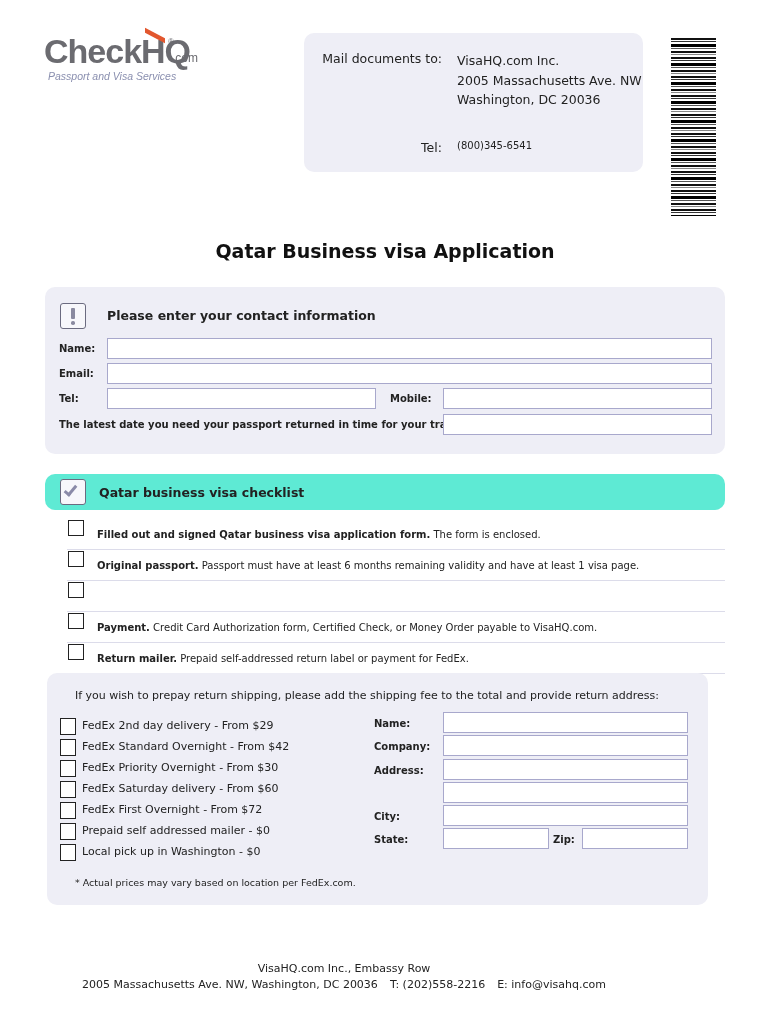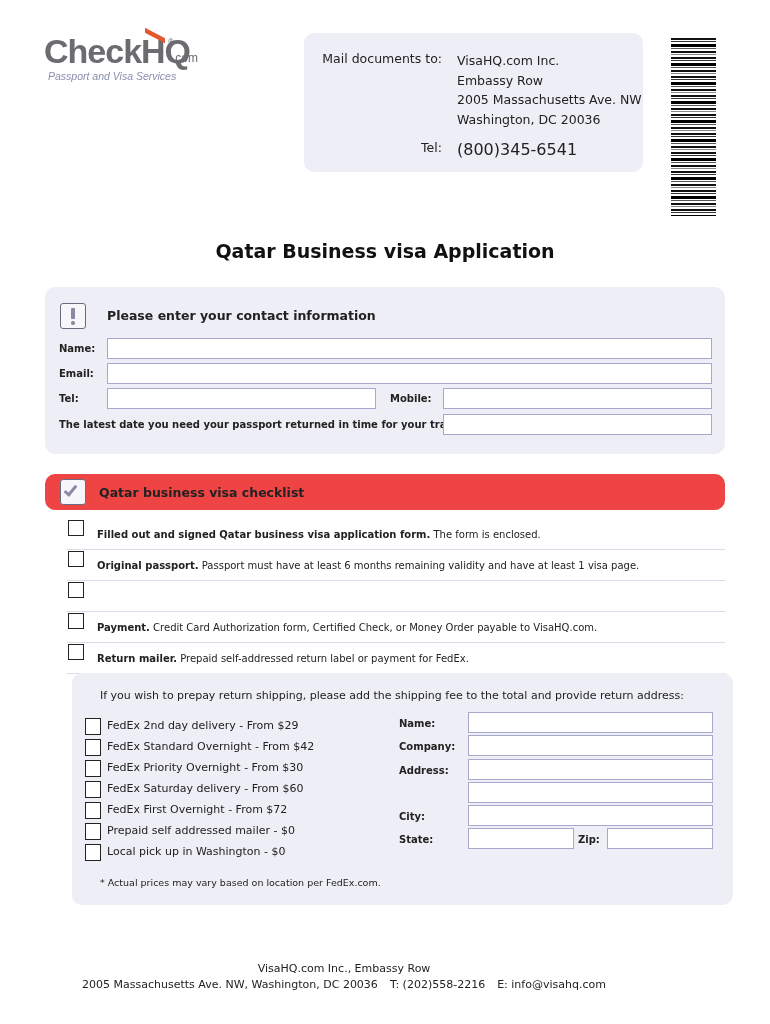--- a/index.html
+++ b/index.html
@@ -15,21 +15,21 @@
     .logo-roof { position: absolute; left: 101px; top: 1px; width: 20px; height: 5px; background: #e2572e; transform: skewY(28deg); }
     .logo-com { position: absolute; left: 128px; top: 19px; font-family: "Liberation Sans", sans-serif; font-size: 12px; color: #6b6b70; }
     .logo-reg { position: absolute; left: 124px; top: 5px; font-family: "Liberation Sans", sans-serif; font-size: 8px; color: #6b6b70; }
     .logo-tag { position: absolute; left: 4px; top: 38px; font-family: "Liberation Sans", sans-serif; font-style: italic; font-size: 10.5px; color: #8a8faf; white-space: nowrap; }
 
     
     .mailbox { left: 304px; top: 33px; width: 339px; height: 139px; background: #eeeef6; border-radius: 10px; }
     .mail-label { position: absolute; right: 201px; top: 18px; font-size: 12.5px; color: #222; white-space: nowrap; }
     .mail-lines { position: absolute; left: 153px; top: 18px; font-size: 12.5px; line-height: 19.5px; color: #222; }
     .tel-label { position: absolute; right: 201px; top: 107px; font-size: 12.5px; color: #222; }
-    .tel-val { position: absolute; left: 153px; top: 107px; font-size: 16px; color: #222; }
+    .tel-val { position: absolute; left: 153px; top: 107px; font-size: 10px; color: #222; }
 
     
     .barcode { left: 671px; top: 38px; width: 45px; height: 178px;
       background: repeating-linear-gradient(180deg,
         #111 0px, #111 2px, #fff 2px, #fff 3px, #333 3px, #333 4px, #fff 4px, #fff 6px,
         #000 6px, #000 9px, #fff 9px, #fff 10px, #555 10px, #555 11px, #fff 11px, #fff 13px,
         #111 13px, #111 15px, #fff 15px, #fff 16px, #888 16px, #888 17px, #fff 17px, #fff 19px); }
 
     
     .title { left: 0; width: 770px; top: 240px; text-align: center; font-weight: bold; font-size: 19px; color: #111; }
@@ -38,32 +38,32 @@
     .contact { left: 45px; top: 287px; width: 680px; height: 167px; background: #eeeef6; border-radius: 10px; }
     .icon-box { position: absolute; width: 26px; height: 26px; border: 1.5px solid #6b6b80; border-radius: 3px; background: #f7f7fb; }
     .icon-box.excl { left: 15px; top: 16px; }
     .excl-bar { position: absolute; left: 10px; top: 4px; width: 3.5px; height: 11px; background: #8a8aa0; border-radius: 1px; }
     .excl-dot { position: absolute; left: 10px; top: 17px; width: 3.5px; height: 3.5px; background: #8a8aa0; border-radius: 50%; }
     .panel-heading { position: absolute; font-weight: bold; font-size: 12.5px; color: #222; }
     .field-label { position: absolute; font-weight: bold; font-size: 10px; color: #222; white-space: nowrap; }
     .field { position: absolute; height: 21px; background: #fff; border: 1.5px solid #a8a8cc; }
 
     
-    .check-header { left: 45px; top: 474px; width: 680px; height: 36px; background: #ef4444; border-radius: 10px; }
+    .check-header { left: 45px; top: 474px; width: 680px; height: 36px; background: #5eead4; border-radius: 10px; }
     .icon-box.check { left: 15px; top: 5px; }
     .tick { position: absolute; left: 6px; top: 3px; width: 7px; height: 13px; border-right: 3px solid #8a8aa8; border-bottom: 3px solid #8a8aa8; transform: rotate(40deg); }
 
     .check-row { position: absolute; left: 67px; width: 658px; height: 31px; border-bottom: 1.5px solid #dcdcea; }
     .cbox { position: absolute; width: 16px; height: 16px; border: 1.5px solid #222; background: #fff; }
     .check-row .cbox { left: 1px; top: 1px; }
     .check-text { position: absolute; left: 30px; top: 10px; font-size: 10px; color: #222; white-space: nowrap; }
     .check-text b { font-weight: bold; }
 
     
-    .ship { left: 72px; top: 673px; width: 661px; height: 232px; background: #eeeef6; border-radius: 10px; }
+    .ship { left: 47px; top: 673px; width: 661px; height: 232px; background: #eeeef6; border-radius: 10px; }
     .ship-intro { position: absolute; left: 28px; top: 16px; font-size: 11px; color: #222; white-space: nowrap; }
     .ship-opt { position: absolute; left: 13px; height: 18px; }
     .ship-opt .cbox { left: 0; top: 0; width: 16px; height: 17px; }
     .ship-opt-label { position: absolute; left: 22px; top: 1px; font-size: 11px; color: #222; white-space: nowrap; }
     .ship-note { position: absolute; left: 28px; top: 204px; font-size: 9.5px; color: #222; white-space: nowrap; }
 
     
     .footer { left: 0; width: 688px; top: 961px; text-align: center; font-size: 11px; line-height: 16px; color: #222; }
     .footer span.gap { display: inline-block; width: 12px; }
   </style>
@@ -75,21 +75,20 @@
   <div class="logo-roof"></div>
   <div class="logo-reg">®</div>
   <div class="logo-com">.com</div>
   <div class="logo-tag">Passport and Visa Services</div>
 </div>
 
 <div class="abs mailbox">
   <div class="mail-label">Mail documents to:</div>
   <div class="mail-lines">
     <div>VisaHQ.com Inc.</div>
-    <div>Embassy Row</div>
     <div>2005 Massachusetts Ave. NW</div>
     <div>Washington, DC 20036</div>
   </div>
   <div class="tel-label">Tel:</div>
   <div class="tel-val">(800)345-6541</div>
 </div>
 
 <div class="abs barcode"></div>
 
 <div class="abs title">Qatar Business visa Application</div>

